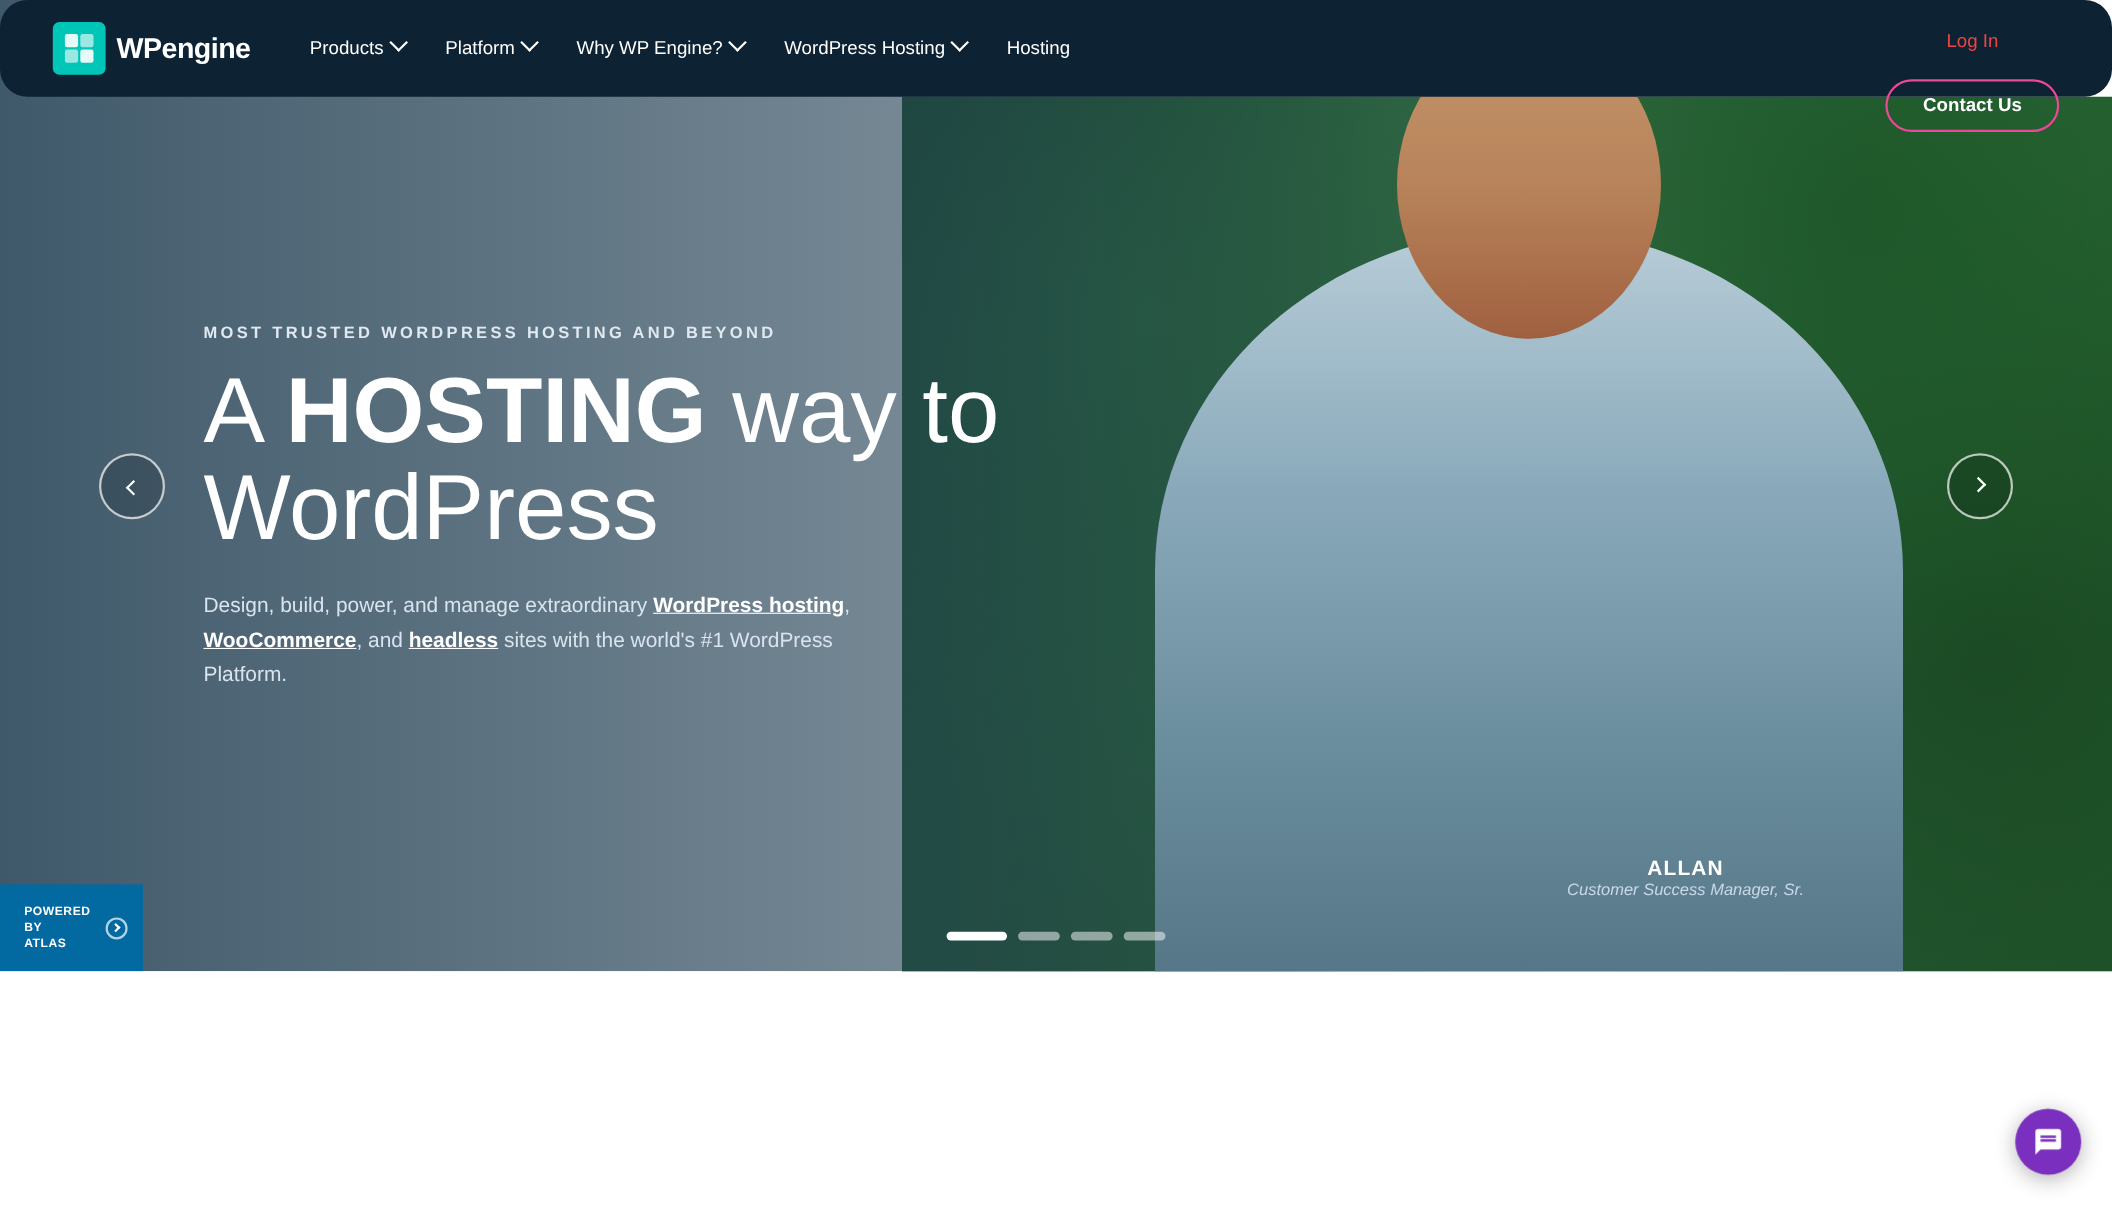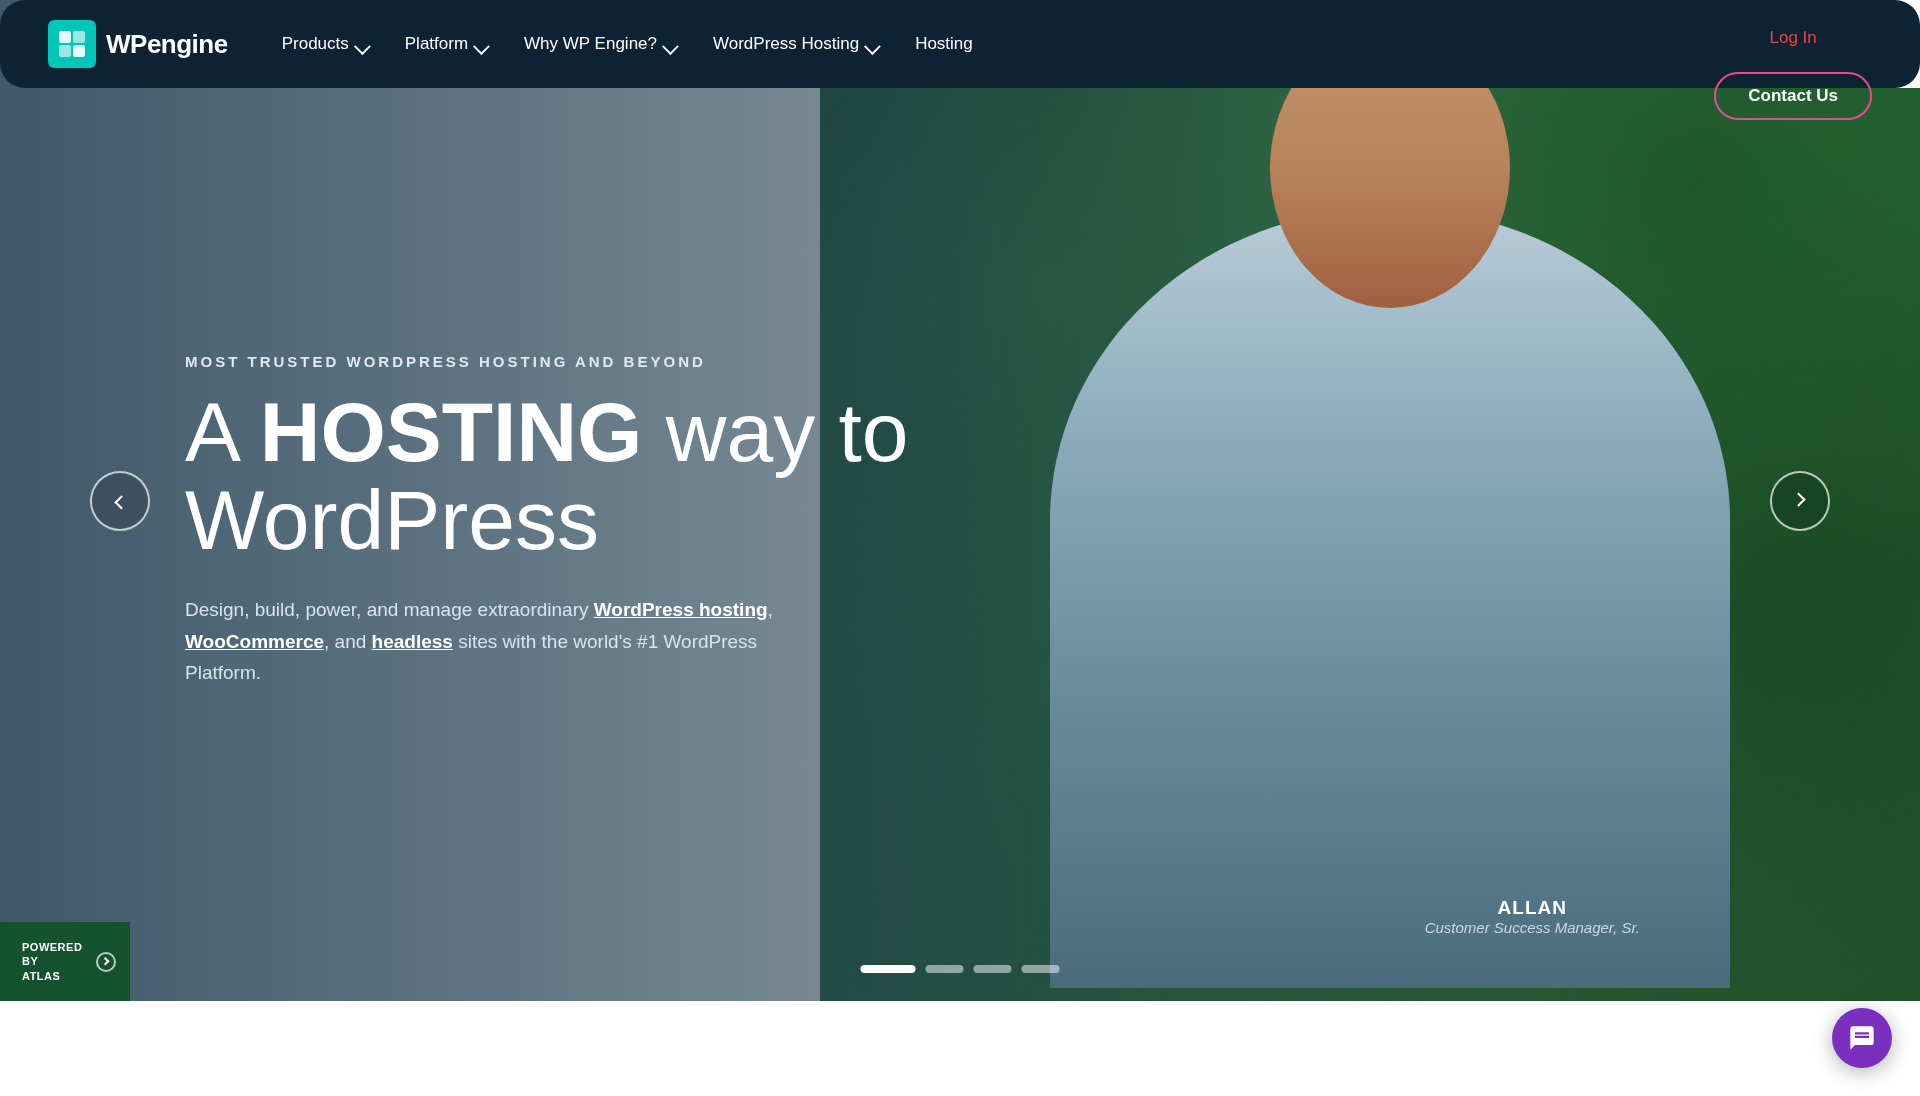--- a/index.html
+++ b/index.html
@@ -43,21 +43,21 @@
       align-items: center;
       gap: 2px;
       flex: 1;
     }
     .nav-item {
       color: #fff;
       font-size: 17px;
       font-weight: 500;
       padding: 8px 18px;
       display: flex;
-      align-items: flex-end;
+      align-items: flex-start;
       gap: 6px;
       cursor: pointer;
       white-space: nowrap;
       text-decoration: none;
     }
     .nav-chevron {
       width: 12px; height: 12px;
       border-right: 2px solid #fff;
       border-bottom: 2px solid #fff;
       transform: rotate(45deg) translateY(-2px);
@@ -85,21 +85,21 @@
       padding: 12px 32px;
       border-radius: 50px;
       cursor: pointer;
       white-space: nowrap;
     }
 
     
     .hero {
       position: relative;
       width: 1920px;
-      height: 1001px;
+      height: 883px;
       overflow: hidden;
     }
     .hero-bg {
       position: absolute;
       inset: 0;
       background: linear-gradient(
         to right,
         rgba(30,60,80,0.85) 0%,
         rgba(30,60,80,0.6) 45%,
         rgba(30,60,80,0.1) 75%,
@@ -288,21 +288,21 @@
       font-weight: 400;
       font-style: italic;
       color: #c8d8e8;
     }
 
     
     .atlas-badge {
       position: absolute;
       bottom: 0;
       left: 0;
-      background: #14532d;
+      background: #0369a1;
       color: #fff;
       padding: 18px 22px;
       display: flex;
       align-items: center;
       gap: 14px;
       z-index: 10;
       cursor: pointer;
       width: 130px;
     }
     .atlas-badge-text { font-size: 11px; font-weight: 700; line-height: 1.3; letter-spacing: 0.5px; }

